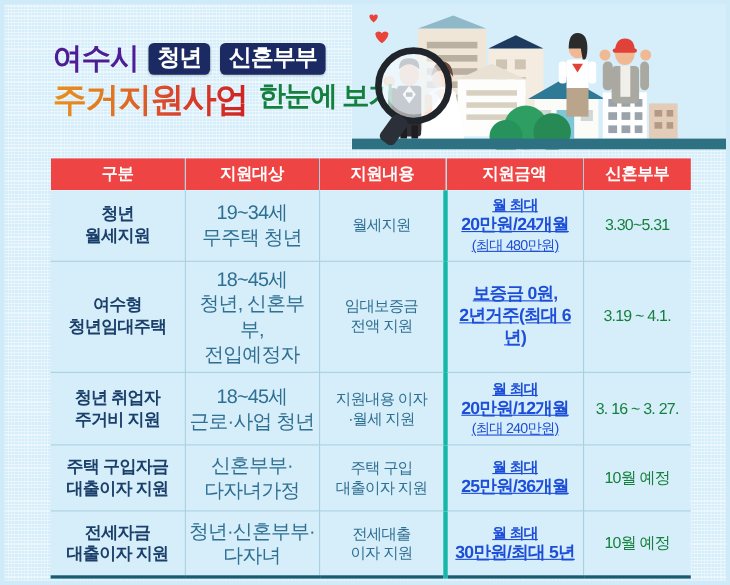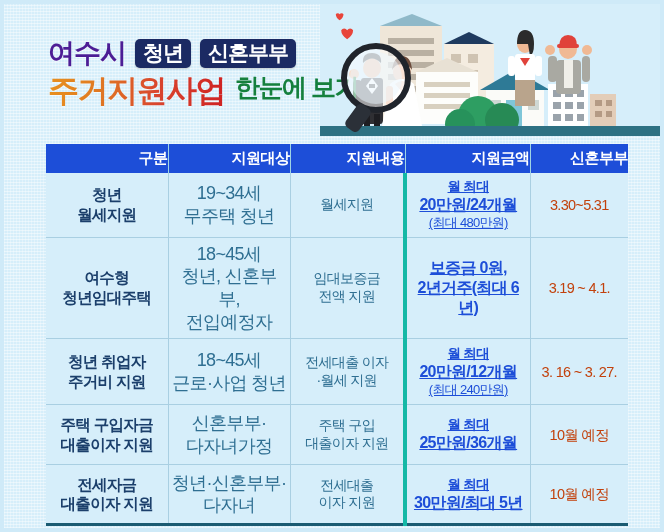--- a/index.html
+++ b/index.html
@@ -71,24 +71,24 @@
   
   .illustration{ position:absolute; right:0; top:0; width:340px; height:132px; z-index:4; }
 
   
   .table-wrap{
     position:absolute; left:42px; top:140px; width:582px; z-index:5;
   }
   table.grid{ border-collapse:collapse; width:582px; table-layout:fixed; }
 
   table.grid thead th{
-    background:#1d4ed8;
+    background:#ef4444;
     color:#ffffff;
     font-size:15px; font-weight:bold; letter-spacing:-.5px;
-    height:29px; text-align:right; vertical-align:middle;
+    height:29px; text-align:center; vertical-align:middle;
     border-right:1px solid #9fd4e4;
     position:relative;
   }
   table.grid thead th:last-child{ border-right:none; }
 
   table.grid tbody td{
     background:#d6eefa;
     border-bottom:1px solid #a9cfe2;
     border-right:1px solid #a9cfe2;
     text-align:center; vertical-align:middle;
@@ -117,21 +117,21 @@
     font-size:14px; color:#1d4ed8; font-weight:bold;
     border-right:1px solid #c8c2a8;
     border-left:4px solid #14b8a6;
     text-decoration:underline;
   }
   td.c-amount .amt-lead{ font-size:13.5px; font-weight:bold; display:block; }
   td.c-amount .amt-main{ font-size:16px; font-weight:bold; display:block; }
   td.c-amount .amt-sub{ font-size:13px; font-weight:normal; display:block; }
   
   td.c-period{
-    font-size:14.5px; color:#c2410c;
+    font-size:14.5px; color:#15803d;
   }
 
   .cellline{ display:block; }
 </style>
 </head>
 <body>
 
 <div class="poster">
 
   <div class="header">
@@ -345,21 +345,21 @@
         <tr style="height:66px">
           <td class="c-type">
             <span class="cellline">청년 취업자</span>
             <span class="cellline">주거비 지원</span>
           </td>
           <td class="c-target">
             <span class="cellline">18~45세</span>
             <span class="cellline">근로·사업 청년</span>
           </td>
           <td class="c-content">
-            <span class="cellline">전세대출 이자</span>
+            <span class="cellline">지원내용 이자</span>
             <span class="cellline">·월세 지원</span>
           </td>
           <td class="c-amount">
             <span class="amt-lead">월 최대</span>
             <span class="amt-main">20만원/12개월</span>
             <span class="amt-sub">(최대 240만원)</span>
           </td>
           <td class="c-period">3. 16 ~ 3. 27.</td>
         </tr>
 

